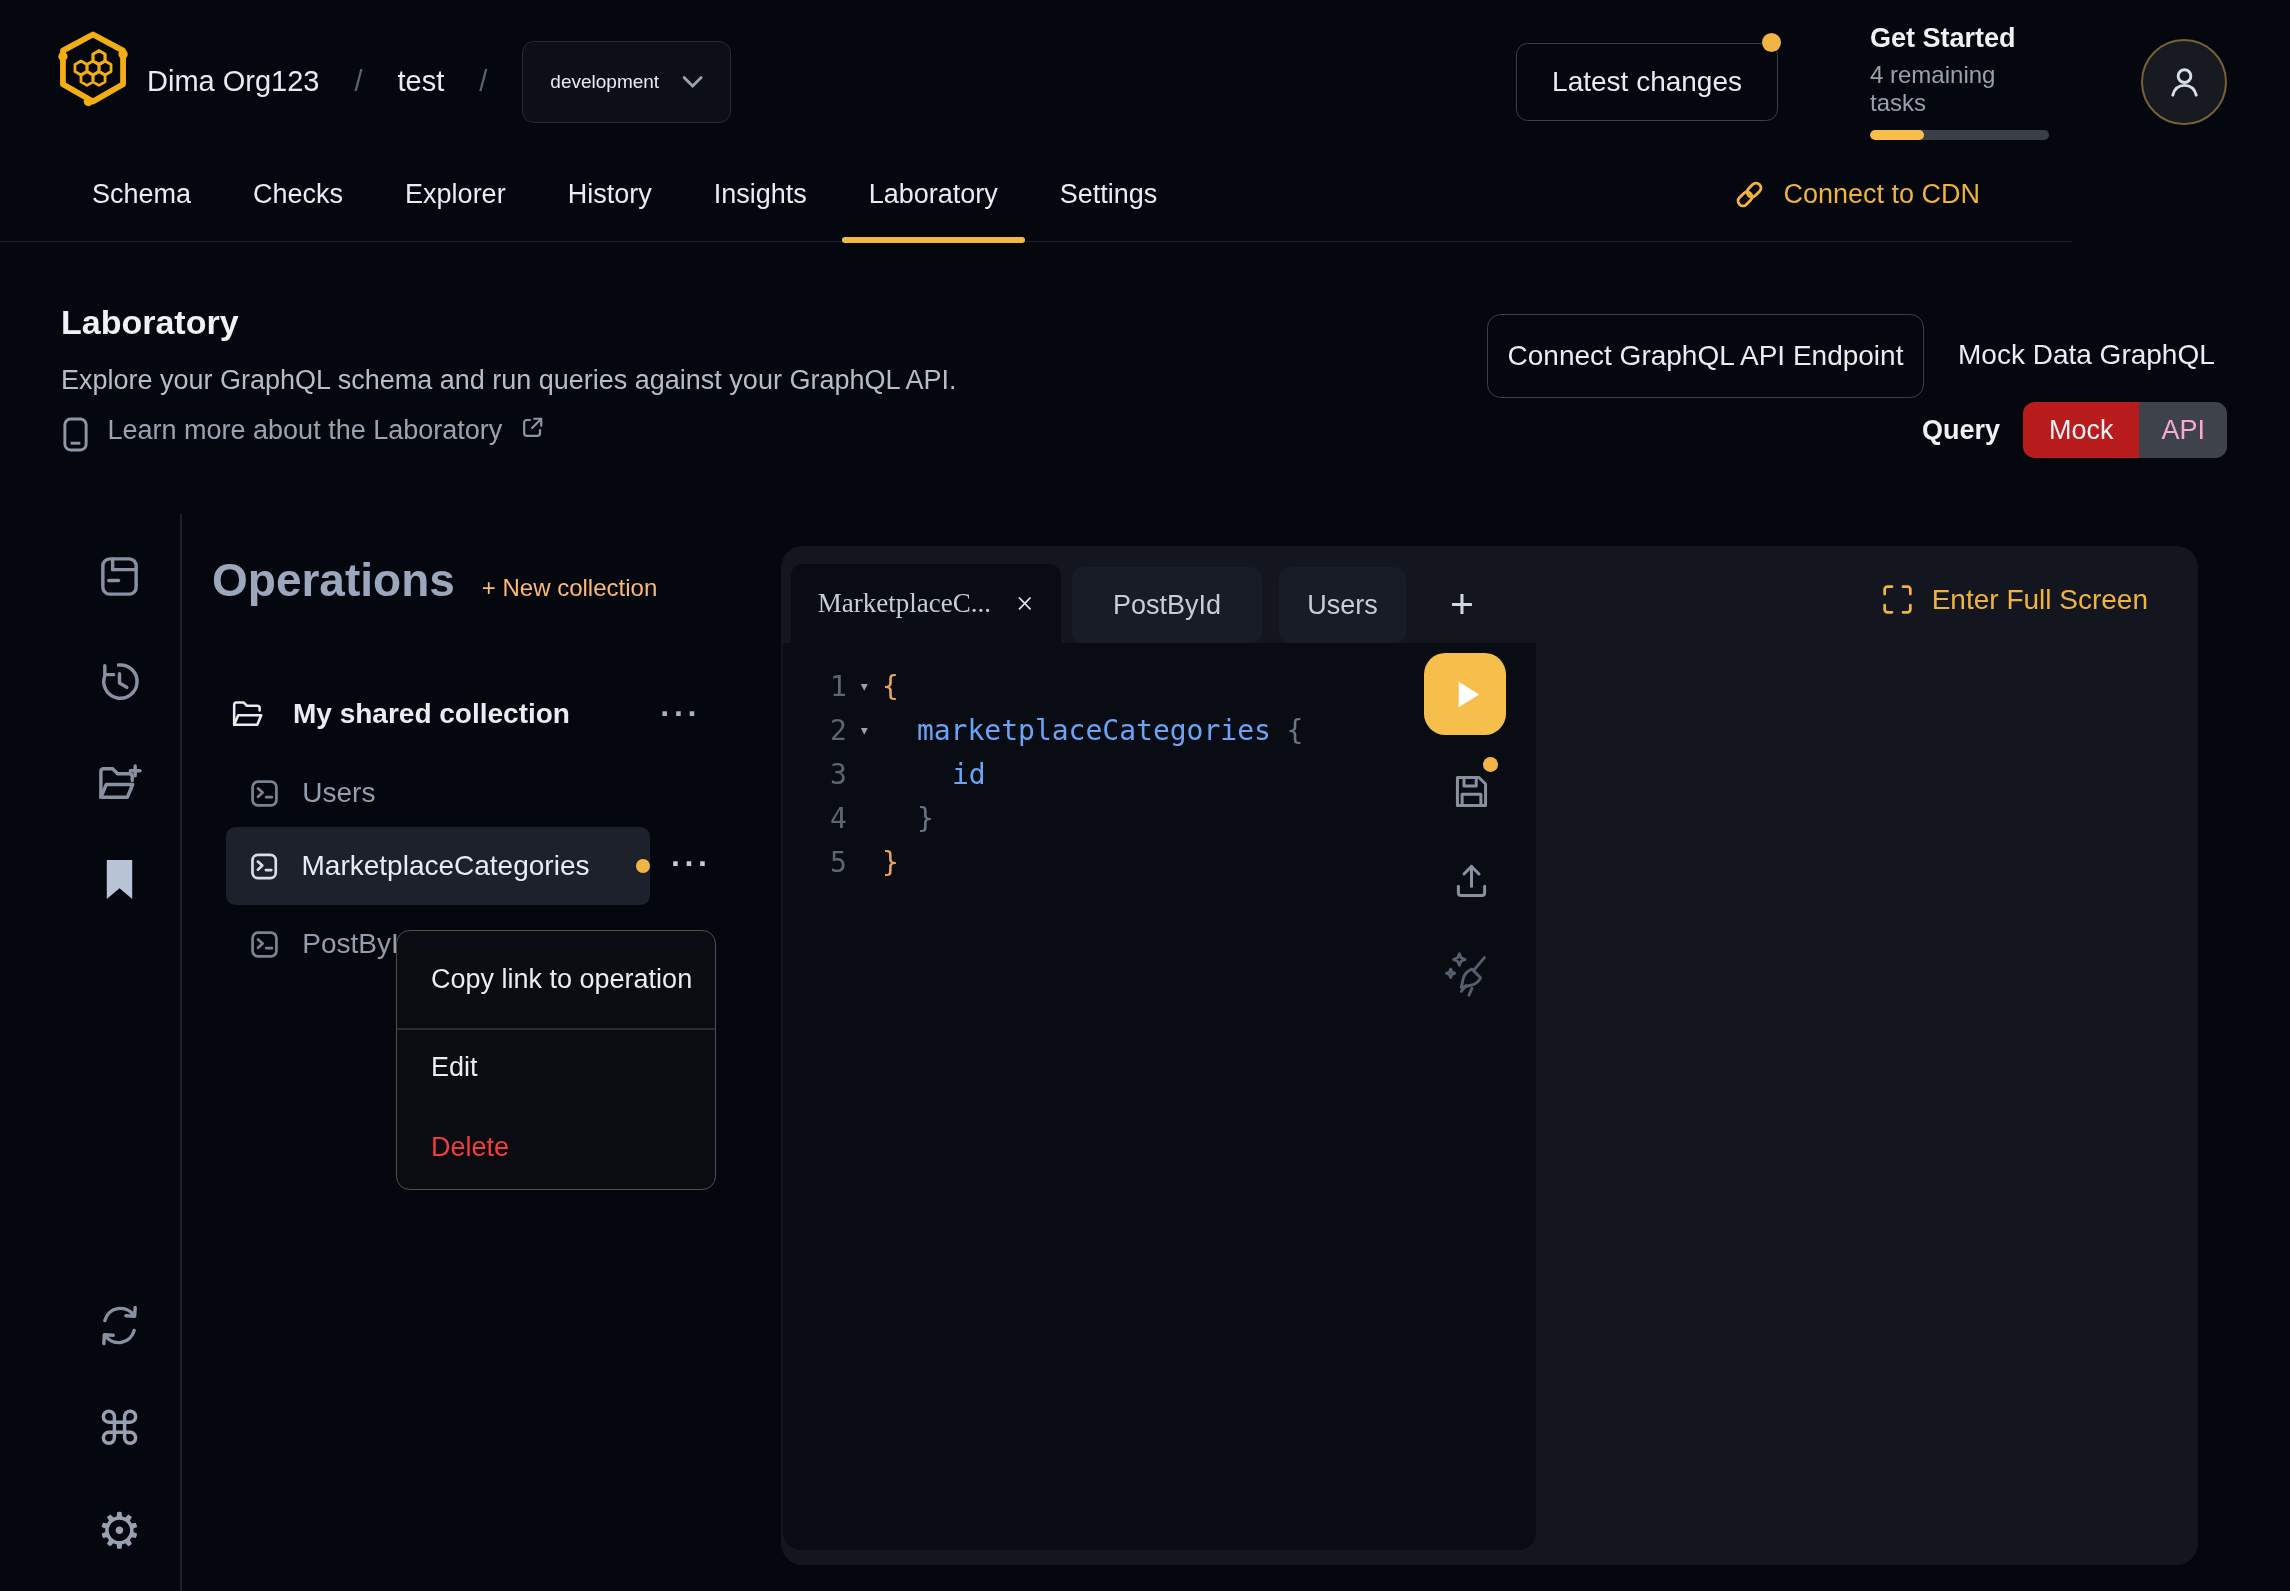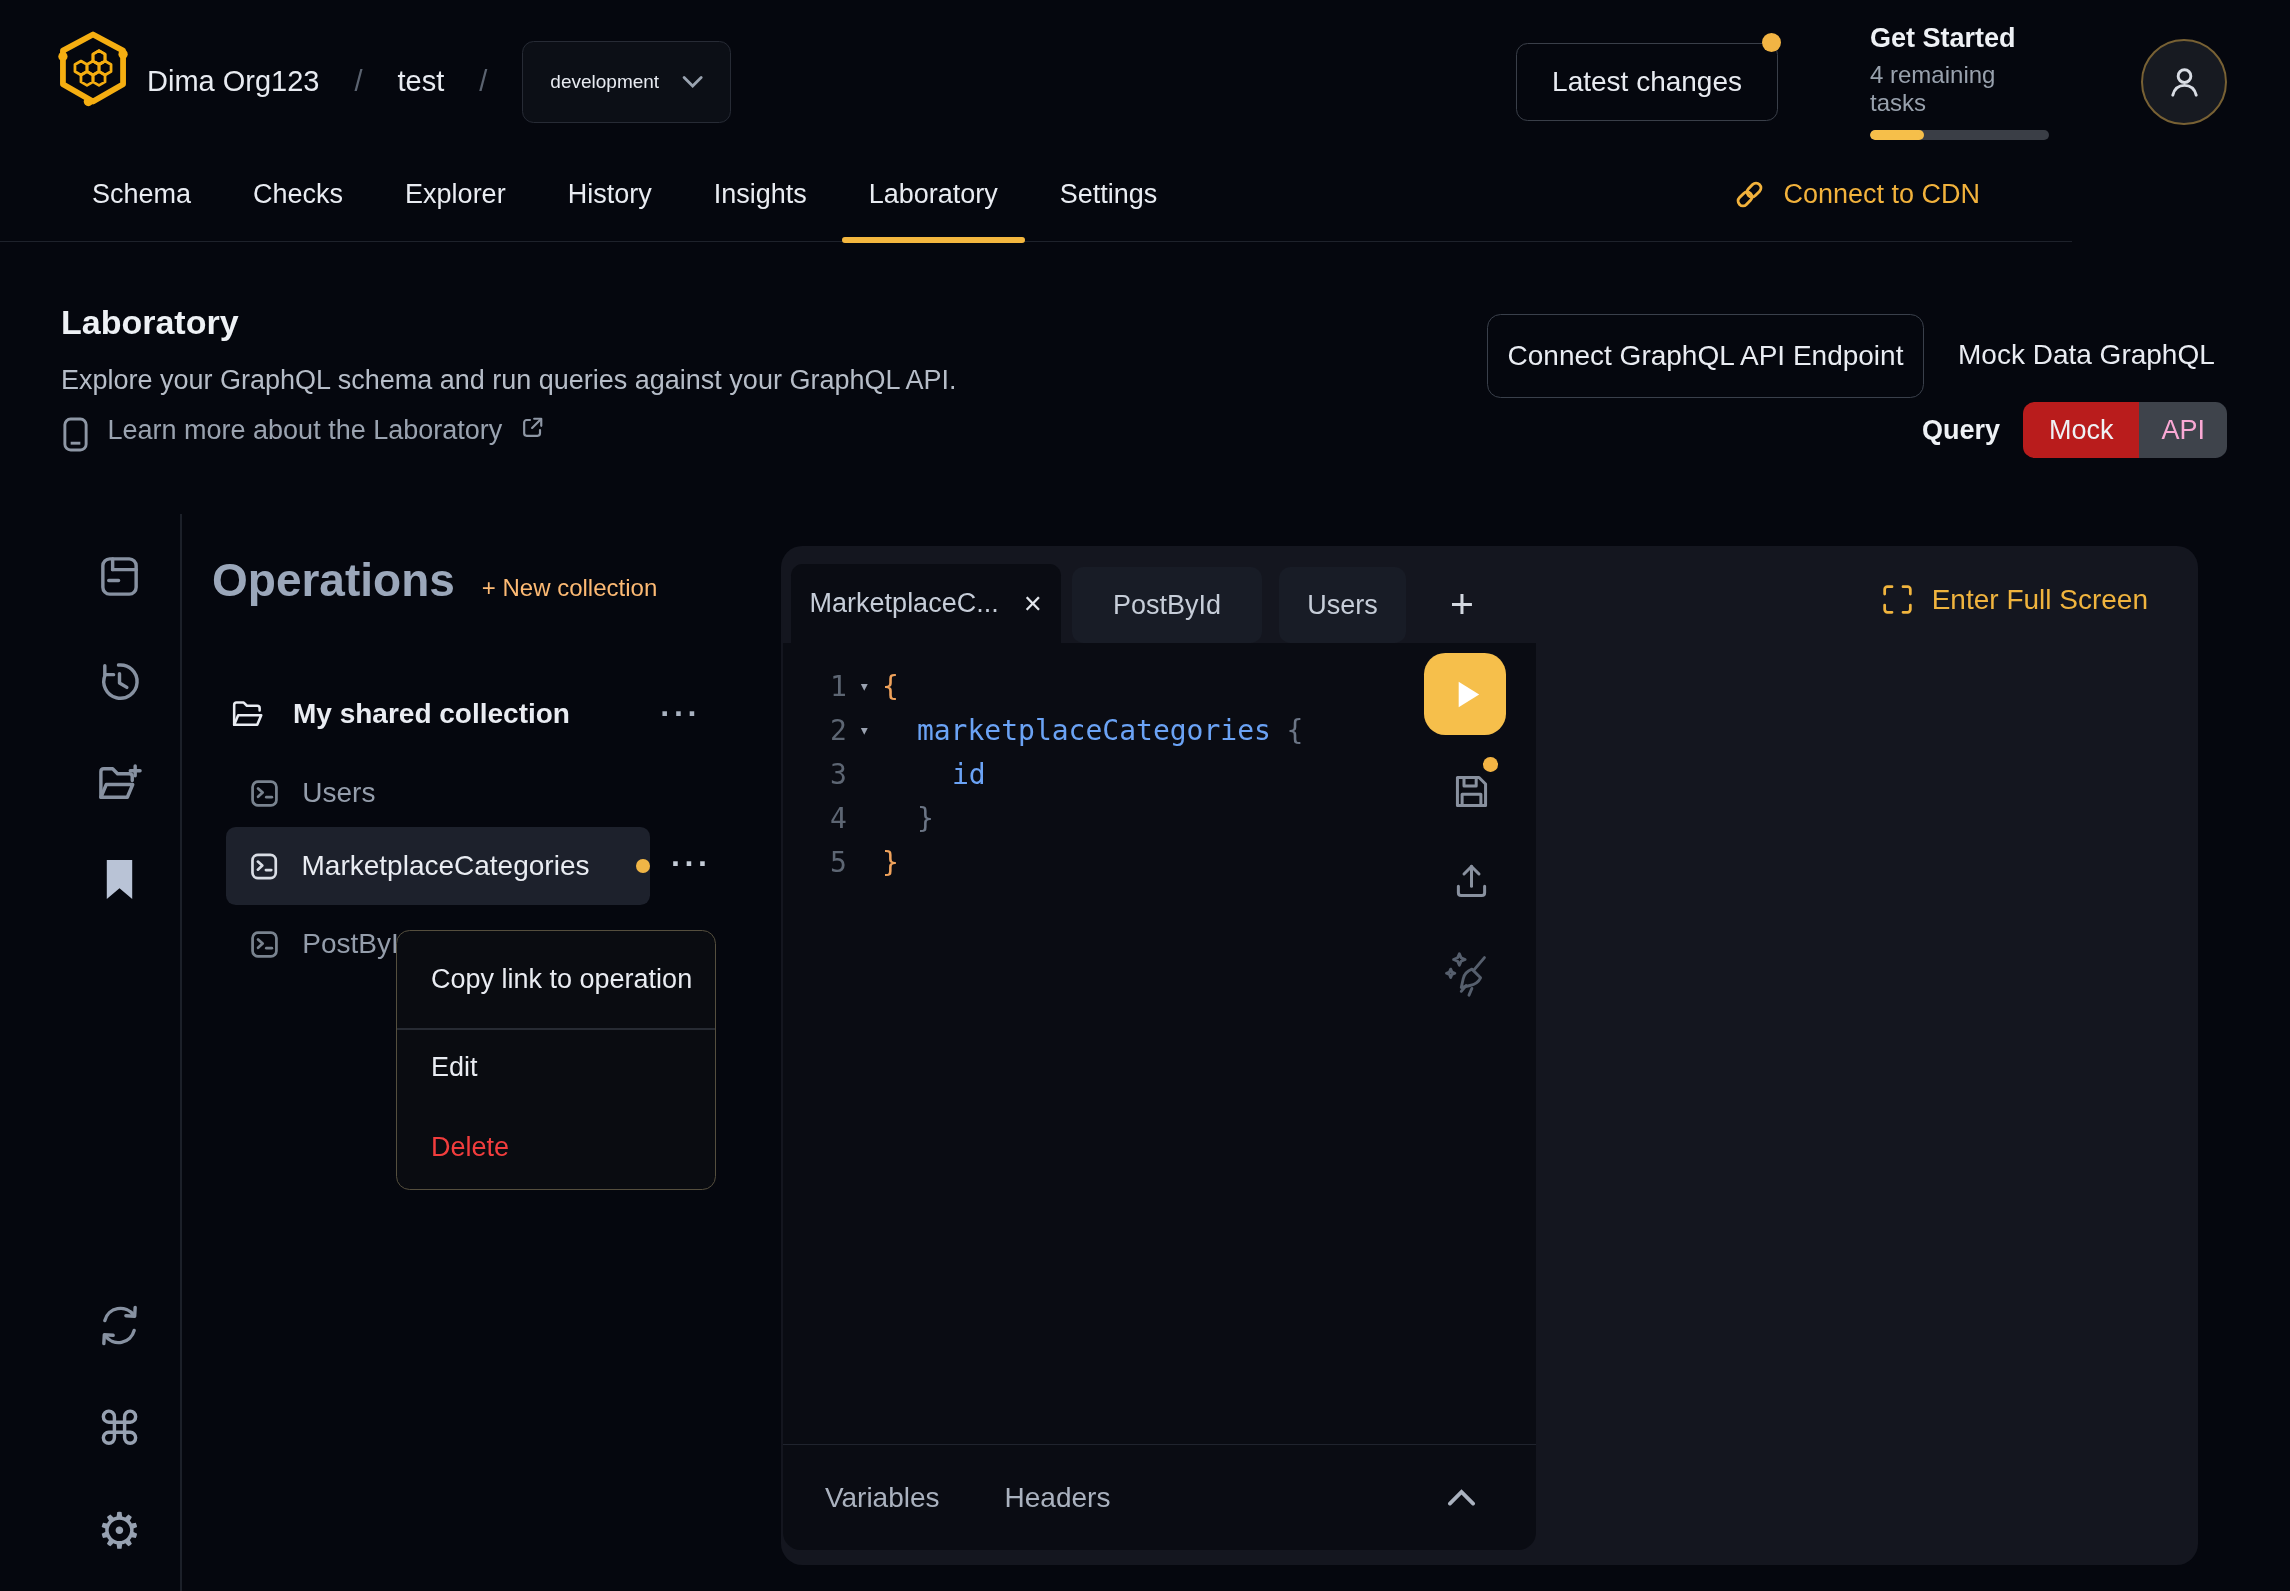--- a/index.html
+++ b/index.html
@@ -85,21 +85,21 @@
     background:#0a0c11;border:1.9px solid #554f3e;border-radius:13.6px;z-index:20;margin-top:16px;}
   .ctx-item{height:76px;display:flex;align-items:center;padding-left:34px;font-size:27px;color:#e9ecf2;cursor:pointer;}
   .ctx-item.first{height:97px;}
   .ctx-item.last{height:83px;}
   .ctx-div{height:1.9px;background:#272b33;}
   .ctx-item.danger{color:#f23d3d;}
 
   
   .panel{position:absolute;left:781px;top:546px;width:1417px;height:1019px;background:#14161f;border-radius:21.3px;}
   .etab{position:absolute;display:flex;align-items:center;justify-content:center;font-size:27px;color:#c6cdd8;cursor:pointer;}
-  .etab.active{left:9.7px;top:17.5px;width:270px;height:80px;background:#0a0c13;border-radius:11.6px 11.6px 0 0;gap:25px;}
+  .etab.active{left:9.7px;top:17.5px;width:270px;height:80px;background:#0a0c13;border-radius:11.6px 11.6px 0 0;gap:25px;font-family:Liberation Serif, serif;}
   .etab.t2{left:291px;top:21.3px;width:190px;height:76px;background:#181c26;border-radius:11.6px;}
   .etab.t3{left:498px;top:21.3px;width:127px;height:76px;background:#181c26;border-radius:11.6px;}
   .etab-close{font-size:31px;color:#e3e7ed;line-height:27px;cursor:pointer;}
   .etab-add{position:absolute;left:652px;top:29px;width:58px;height:58px;display:flex;align-items:center;justify-content:center;
     font-size:41px;font-weight:300;color:#d3d8e0;cursor:pointer;}
   .fullscreen{position:absolute;right:50px;top:37px;display:flex;align-items:center;gap:17.5px;
     color:#f0b43e;font-size:28px;cursor:pointer;}
 
   .editor{position:absolute;left:1.9px;top:97px;width:753px;height:907px;background:#0a0c13;
     border-radius:0 0 17.5px 17.5px;}
@@ -371,27 +371,20 @@
         <span class="lfold"></span>
         <span class="ltext tok-gray ind1">}</span>
       </div>
       <div class="cline">
         <span class="lnum">5</span>
         <span class="lfold"></span>
         <span class="ltext tok-orange">}</span>
       </div>
     </div>
 
-    <div class="ed-footer">
-      <span class="ft-tab">Variables</span>
-      <span class="ft-tab">Headers</span>
-      <svg class="ft-chevron" width="29" height="17.5" viewBox="0 0 20 12" fill="none" stroke="currentColor" stroke-width="2.6" stroke-linecap="round">
-          <path d="M2 10 l8-8 8 8"></path>
-        </svg>
-    </div>
   </div>
 
   <div class="run-btn">
     <svg width="43" height="43" viewBox="0 0 44 44">
         <polygon points="15,9 36,22 15,35" fill="#ffffff"></polygon>
       </svg>
   </div>
   <div class="save-btn">
     <svg width="45" height="45" viewBox="0 0 48 48" fill="none" stroke="currentColor" stroke-width="3.2" stroke-linecap="round" stroke-linejoin="round">
       <path d="M9 9 h23 l7 7 v23 h-30 z"></path>

